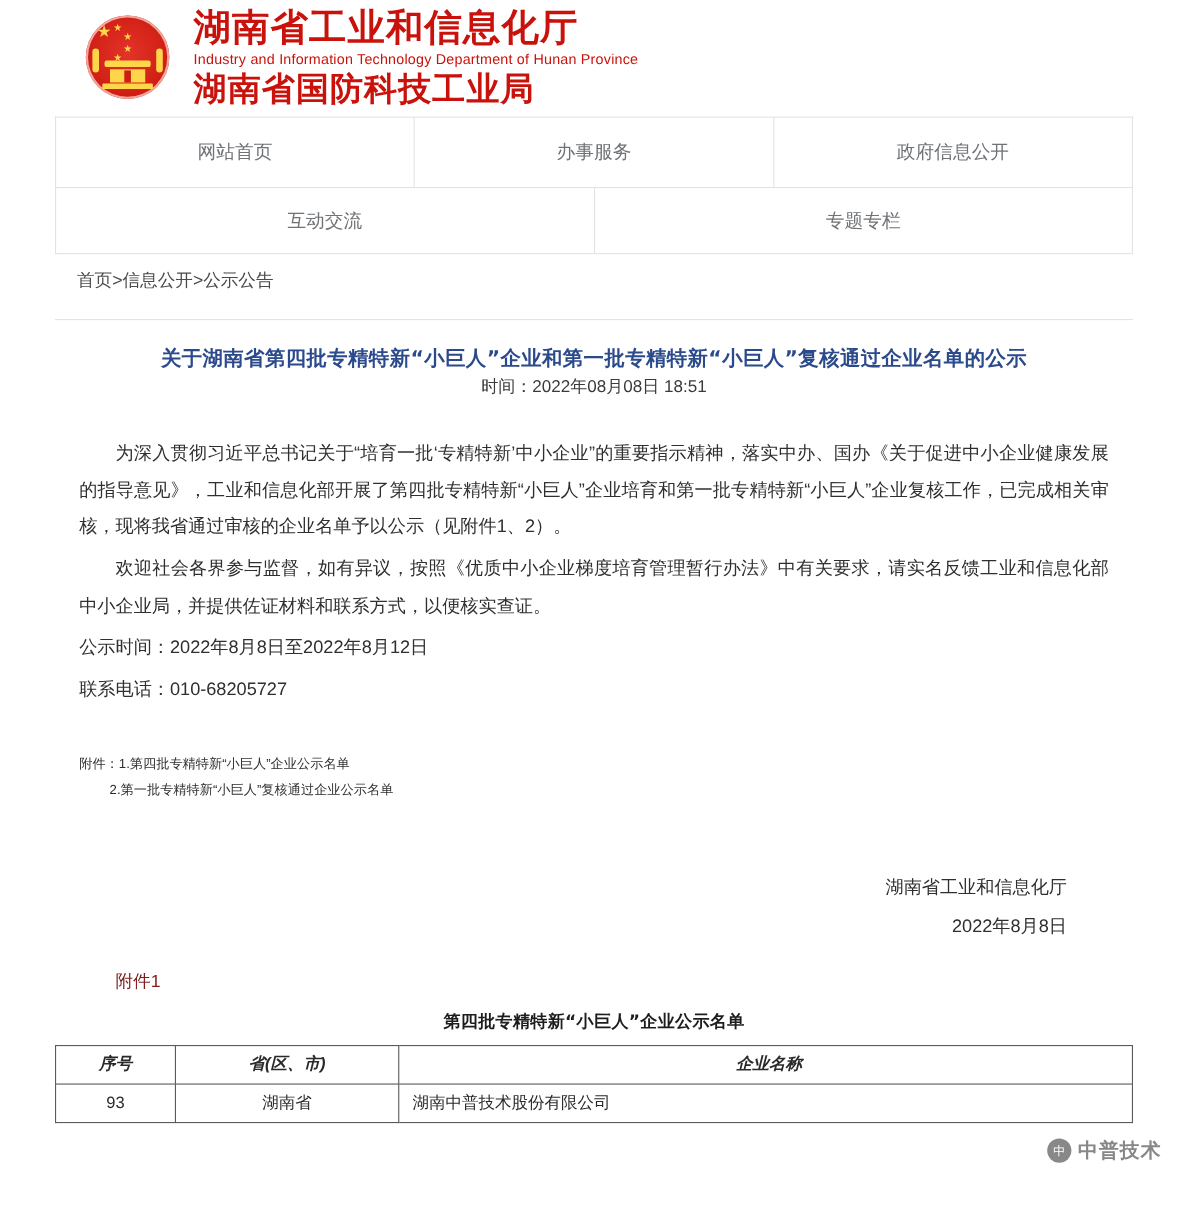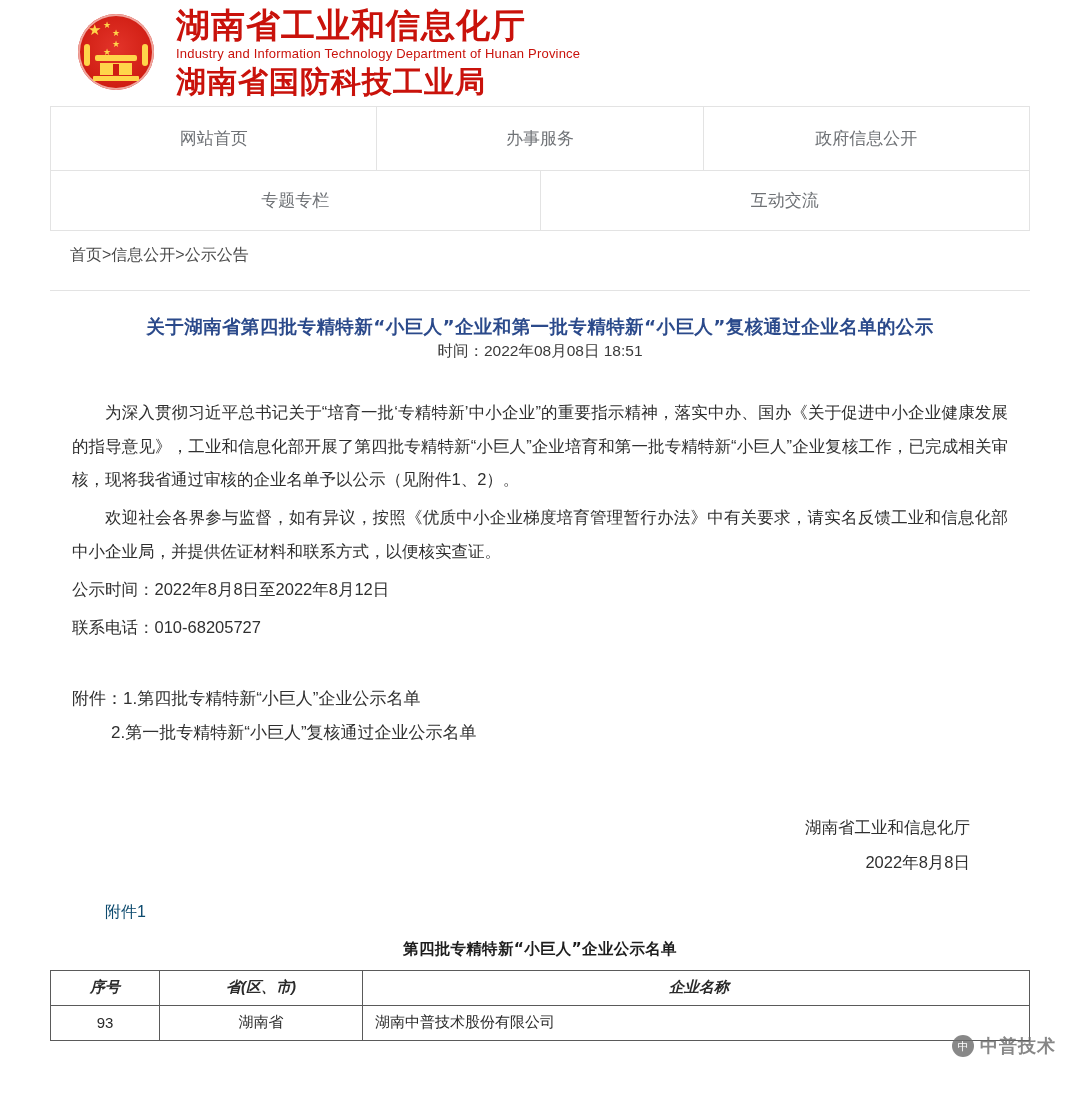--- a/index.html
+++ b/index.html
@@ -180,38 +180,38 @@
   }
   .body-text p { margin: 0 0 4px 0; }
   .indent { text-indent: 2em; }
 
   .meta-line {
     margin: 4px 0 0 0;
   }
 
   .attach-block {
     margin: 38px 72px 0 72px;
-    font-size: 17px;
+    font-size: 12px;
     line-height: 2.0;
     color: #2f2f2f;
   }
   .attach-block .row2 { padding-left: 2.3em; }
 
   .sign {
     margin: 60px 110px 0 0;
     text-align: right;
     font-size: 16.5px;
     line-height: 2.1;
     color: #2f2f2f;
   }
 
   .attach-label {
     margin: 22px 0 0 105px;
     font-size: 16px;
-    color: #0c4a6e;
+    color: #7f1d1d;
   }
 
   .table-title {
     margin-top: 16px;
     text-align: center;
     font-family: "DejaVu Sans", sans-serif;
     font-size: 15.5px;
     font-weight: bold;
     color: #1d1d1d;
     letter-spacing: 0.3px;
@@ -292,22 +292,22 @@
     </div>
   </div>
 
   <div class="nav">
     <div class="nav-row first">
       <div class="nav-cell">网站首页</div>
       <div class="nav-cell">办事服务</div>
       <div class="nav-cell">政府信息公开</div>
     </div>
     <div class="nav-row second">
+      <div class="nav-cell">互动交流</div>
       <div class="nav-cell">专题专栏</div>
-      <div class="nav-cell">互动交流</div>
     </div>
   </div>
 
   <div class="breadcrumb">首页&gt;信息公开&gt;公示公告</div>
 
   <div class="doc-title">关于湖南省第四批专精特新“小巨人”企业和第一批专精特新“小巨人”复核通过企业名单的公示</div>
   <div class="doc-time">时间：2022年08月08日 18:51</div>
 
   <div class="body-text">
     <p class="indent">为深入贯彻习近平总书记关于“培育一批‘专精特新’中小企业”的重要指示精神，落实中办、国办《关于促进中小企业健康发展的指导意见》，工业和信息化部开展了第四批专精特新“小巨人”企业培育和第一批专精特新“小巨人”企业复核工作，已完成相关审核，现将我省通过审核的企业名单予以公示（见附件1、2）。</p>

